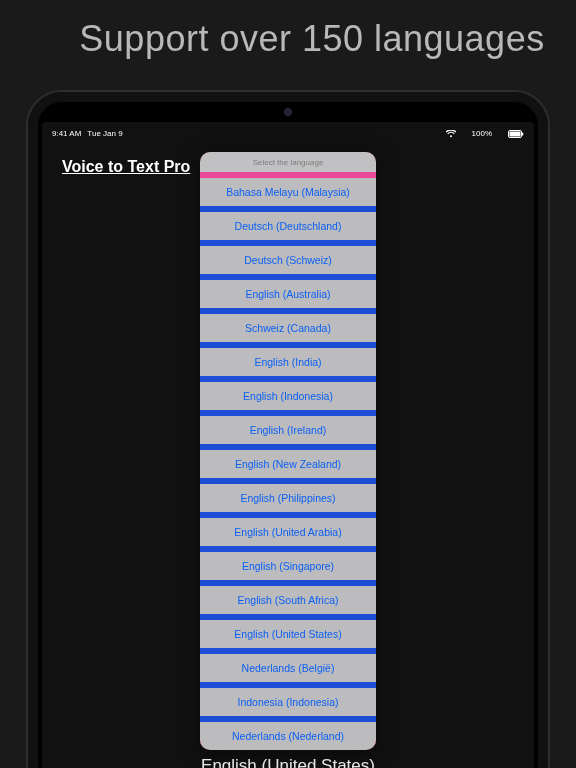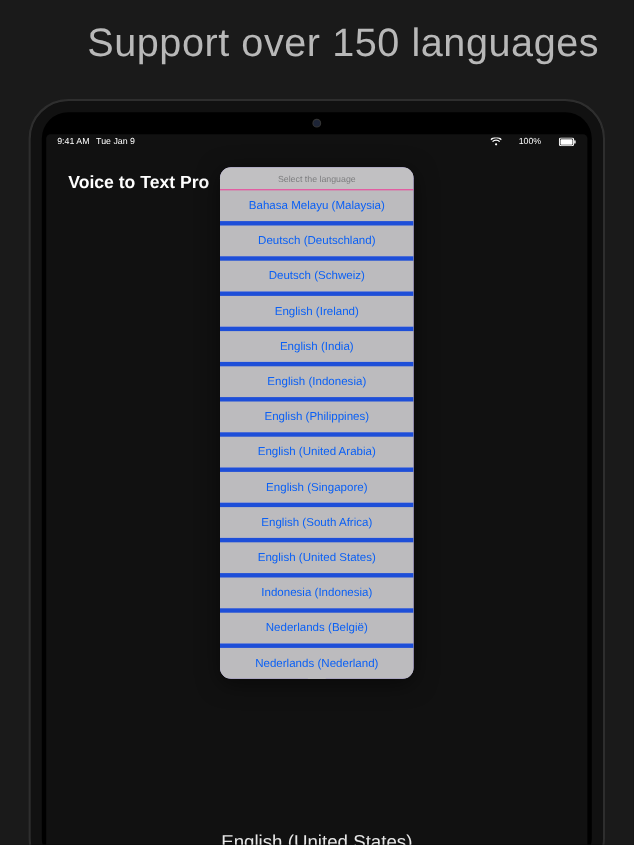--- a/index.html
+++ b/index.html
@@ -2,30 +2,30 @@
 <html><head>
 <meta charset="utf-8">
 <style>
   * { margin: 0; padding: 0; box-sizing: border-box; }
   html, body { width: 576px; height: 768px; background: #1a1a1a; font-family: -apple-system, "Helvetica Neue", Arial, sans-serif; overflow: hidden; }
   .frame { width: 576px; height: 768px; position: relative; }
   .headline { color: #b8b8b8; font-size: 36px; font-weight: 300; text-align: center; padding: 18px 10px 22px; letter-spacing: 0.5px; margin-left: 48px; }
   .device { position: absolute; left: 26px; right: 26px; top: 90px; bottom: -30px; background: #000; border-radius: 36px; border: 2px solid #2e2e2e; box-shadow: inset 0 0 0 10px #111; }
   .camera { position: absolute; top: 16px; left: 50%; transform: translateX(-50%); width: 8px; height: 8px; background: #1d2436; border-radius: 50%; border: 1px solid #333; }
   .screen { position: absolute; top: 30px; left: 14px; right: 14px; bottom: 14px; background: #111; border-radius: 4px; overflow: hidden; }
-  .statusbar { display: flex; justify-content: space-between; align-items: flex-start; height: 16px; padding: 2px 10px 0; color: #fff; font-size: 8px; font-weight: 500; }
+  .statusbar { display: flex; justify-content: space-between; align-items: flex-end; height: 16px; padding: 2px 10px 0; color: #fff; font-size: 8px; font-weight: 500; }
   .status-left { display: flex; gap: 6px; }
   .status-right { display: flex; gap: 16px; align-items: center; }
   .wifi-icon svg, .battery-icon svg { display: block; }
-  .app-title { color: #fff; font-weight: 700; font-size: 16px; position: absolute; top: 36px; left: 20px; }
-  .popover { position: absolute; top: 30px; left: 50%; transform: translateX(-50%); width: 176px; background: #c4b5fd; border-radius: 10px; box-shadow: 0 4px 20px rgba(0,0,0,.5); overflow: hidden; }
+  .app-title { color: #fff; font-weight: 700; font-size: 16px; position: absolute; top: 36px; left: 20px; text-decoration: underline; }
+  .popover { position: absolute; top: 30px; left: 50%; transform: translateX(-50%); width: 176px; background: #b91c1c; border-radius: 10px; box-shadow: 0 4px 20px rgba(0,0,0,.5); overflow: hidden; }
   .popover-header { font-size: 8px; color: #7d7d7f; text-align: center; padding: 6px 4px 5px; background: #c1c0c2; }
-  .lang-row { font-size: 10.5px; color: #157be4; color: #0a60ff; color: #0066ff; text-align: center; padding: 8px 4px; background: #bcbbbe; border-top: 4px solid #1d4ed8; cursor: pointer; }
+  .lang-row { font-size: 10.5px; color: #157be4; color: #0a60ff; color: #0066ff; text-align: center; padding: 8px 4px; background: #bcbbbe; border-top: 6px solid #1d4ed8; cursor: pointer; }
   .lang-row { color: #0b60f5; }
-  .lang-row:first-of-type { border-top: 1px solid #ec4899; }
+  .lang-row:first-of-type { border-top: 6px solid #ec4899; }
   .popover-tail { position: absolute; bottom: -8px; left: 50%; transform: translateX(-50%); width: 0; height: 0; border-left: 9px solid transparent; border-right: 9px solid transparent; border-top: 9px solid #bcbbbe; }
   .selected-lang { position: absolute; bottom: 6px; left: 0; right: 0; text-align: center; color: #e8e8e8; font-size: 17px; font-weight: 400; }
 </style>
 </head>
 <body>
 
 <div class="frame">
   <div class="headline">Support over 150 languages</div>
 
   <div class="device">
@@ -55,30 +55,33 @@
       </div>
 
       <div class="app-title">Voice to Text Pro</div>
 
       <div class="popover">
         <div class="popover-header">Select the language</div>
         <div id="lang-list">
             <div class="lang-row">Bahasa Melayu (Malaysia)</div>
             <div class="lang-row">Deutsch (Deutschland)</div>
             <div class="lang-row">Deutsch (Schweiz)</div>
-            <div class="lang-row">English (Ireland)</div>
+            <div class="lang-row">English (Australia)</div>
+            <div class="lang-row">Schweiz (Canada)</div>
             <div class="lang-row">English (India)</div>
             <div class="lang-row">English (Indonesia)</div>
+            <div class="lang-row">English (Ireland)</div>
+            <div class="lang-row">English (New Zealand)</div>
             <div class="lang-row">English (Philippines)</div>
             <div class="lang-row">English (United Arabia)</div>
             <div class="lang-row">English (Singapore)</div>
             <div class="lang-row">English (South Africa)</div>
             <div class="lang-row">English (United States)</div>
+            <div class="lang-row">Nederlands (België)</div>
             <div class="lang-row">Indonesia (Indonesia)</div>
-            <div class="lang-row">Nederlands (België)</div>
             <div class="lang-row">Nederlands (Nederland)</div>
           </div>
         <div class="popover-tail"></div>
       </div>
 
       <div class="selected-lang">English (United States)</div>
 
     </div>
   </div>
 </div>

